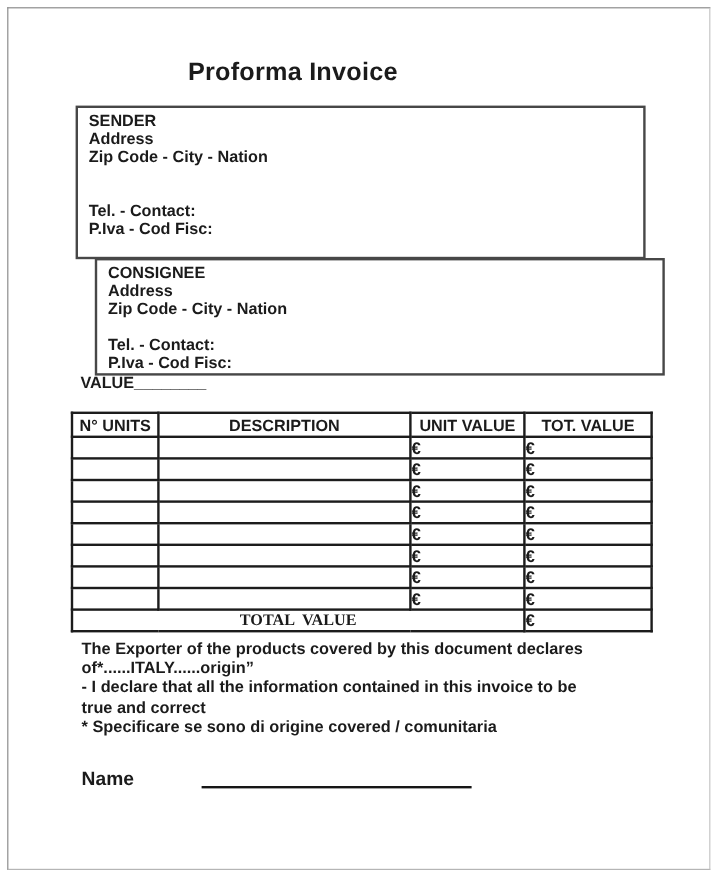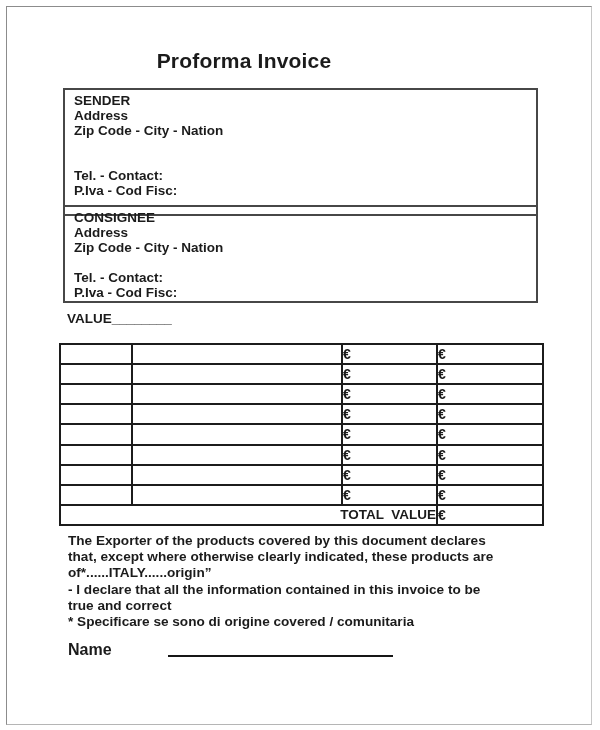--- a/index.html
+++ b/index.html
@@ -24,39 +24,39 @@
     position:absolute;left:0;top:49px;width:488px;margin:0;
     text-align:center;font-size:21px;font-weight:700;letter-spacing:.2px;
   }
   .box{
     position:absolute;left:63px;width:475px;box-sizing:border-box;
     border:2px solid #474747;
     padding:3px 0 0 9px;
     font-size:13.5px;line-height:15px;
   }
   .box-sender{top:88px;height:128px;}
-  .box-consignee{top:205px;height:98px;}
+  .box-consignee{top:215px;height:98px;margin-left:16px;}
   .blank-line{min-height:15px;}
   .date-line{
     position:absolute;left:67px;top:311px;font-size:13.5px;
   }
   table.items{
     position:absolute;left:59px;top:343px;
     width:483px;height:183px;
     border-collapse:collapse;table-layout:fixed;
     font-size:13.5px;
   }
   table.items th,table.items td{
     border:2px solid #1c1c1c;
     padding:0;overflow:hidden;
   }
   table.items th{height:18px;text-align:center;vertical-align:middle;}
   table.items td{height:14px;vertical-align:middle;}
   td.euro{text-align:left;padding-left:5px;font-size:14px;}
-  td.total-label{text-align:right;padding-left:5px;white-space:pre;font-size:13.5px;}
+  td.total-label{text-align:center;padding-left:5px;white-space:pre;font-size:13.5px;font-family:Liberation Serif, serif;}
   .declaration{
     position:absolute;left:68px;top:533px;
     font-size:13.6px;line-height:16.2px;white-space:nowrap;
   }
   .name-row{position:absolute;left:68px;top:641px;font-size:16px;}
   .name-underline{
     position:absolute;left:168px;top:655px;width:225px;height:2px;
     background:#161616;
   }
 </style>
@@ -89,20 +89,26 @@
 <div class="date-line"><span>VALUE</span><span>________</span></div>
 
 <table class="items">
   <colgroup>
     <col style="width:72px">
       <col style="width:210px">
       <col style="width:95px">
       <col style="width:106px">
   </colgroup>
   <tbody>
+      <tr>
+    <th>N° UNITS</th>
+    <th>DESCRIPTION</th>
+    <th>UNIT VALUE</th>
+    <th>TOT. VALUE</th>
+  </tr>
   <tr>
     <td></td>
     <td></td>
     <td class="euro">€</td>
     <td class="euro">€</td>
   </tr>
   <tr>
     <td></td>
     <td></td>
     <td class="euro">€</td>
@@ -146,21 +152,20 @@
   </tr>
   <tr>
     <td class="total-label" colspan="3">TOTAL  VALUE</td>
     <td class="euro">€</td>
   </tr>
 </tbody>
   </table>
 
 <div class="declaration">
   <div>The Exporter of the products covered by this document declares</div>
-  <div>that, except where otherwise clearly indicated, these products are</div>
   <div>of*......ITALY......origin”</div>
   <div>- I declare that all the information contained in this invoice to be</div>
   <div>true and correct</div>
   <div>* Specificare se sono di origine covered / comunitaria</div>
 </div>
 
 <div class="name-row">Name</div>
 <div class="name-underline"></div>
 
 </body></html>

